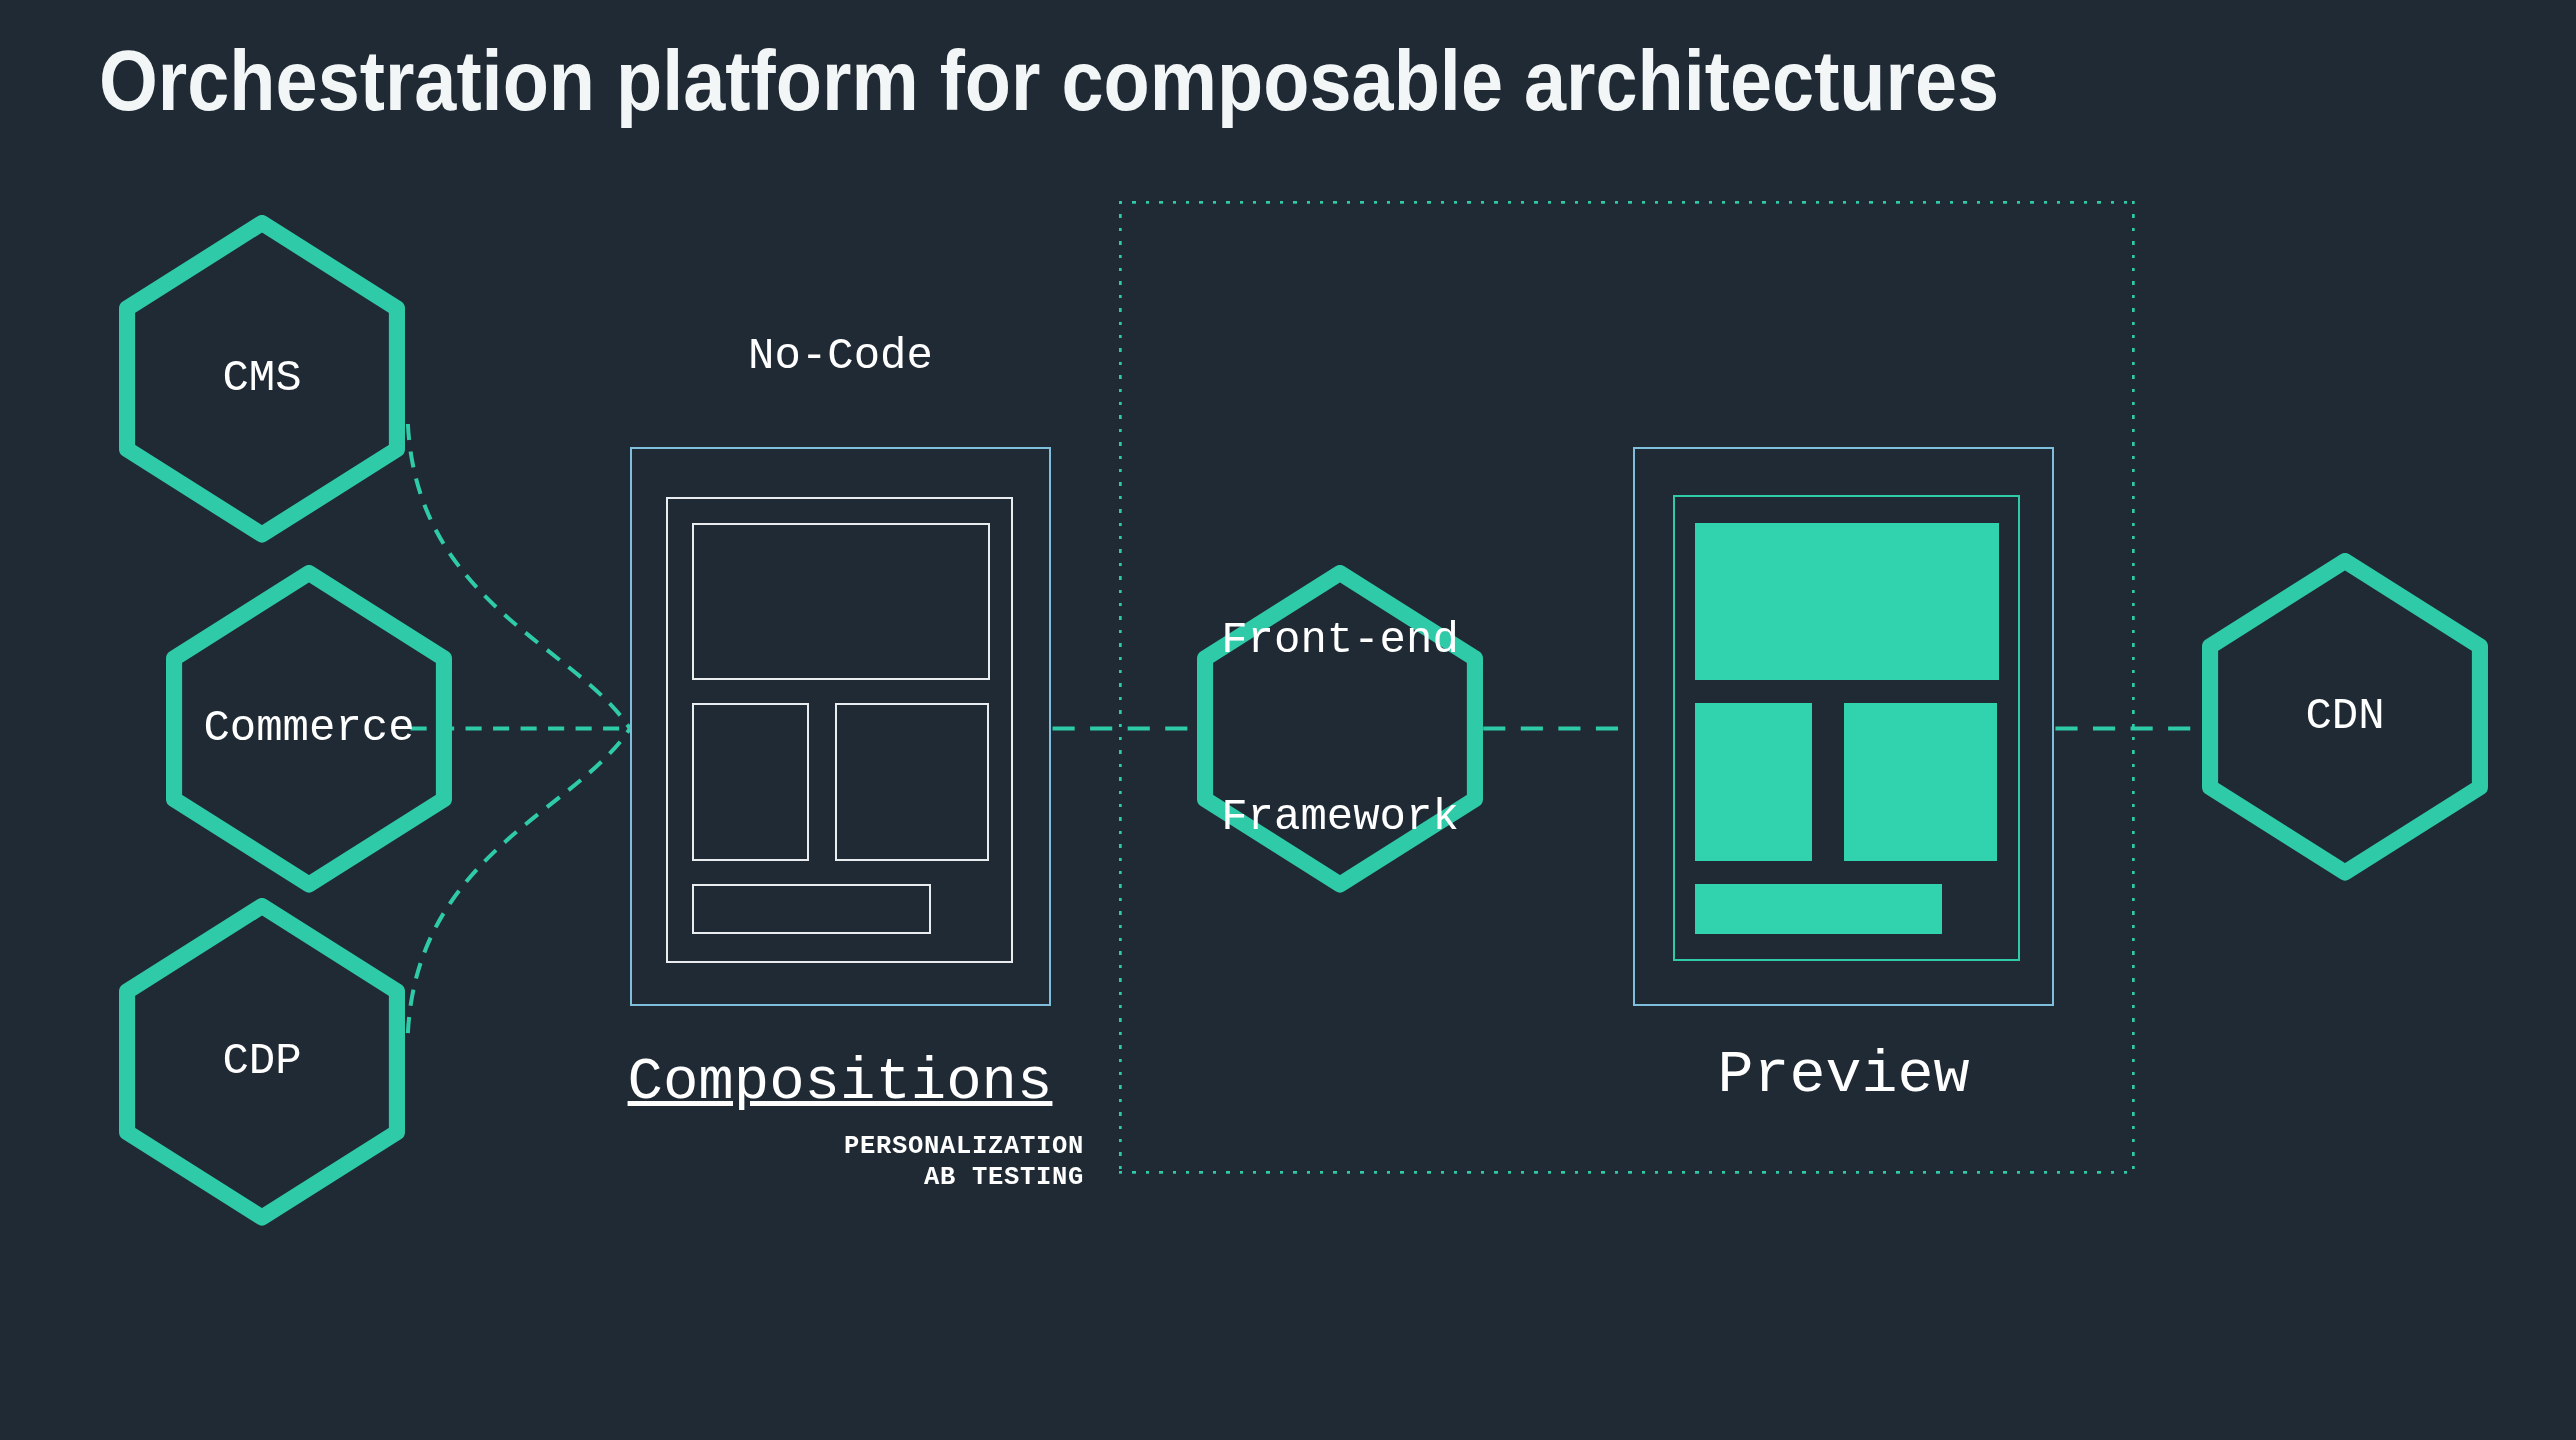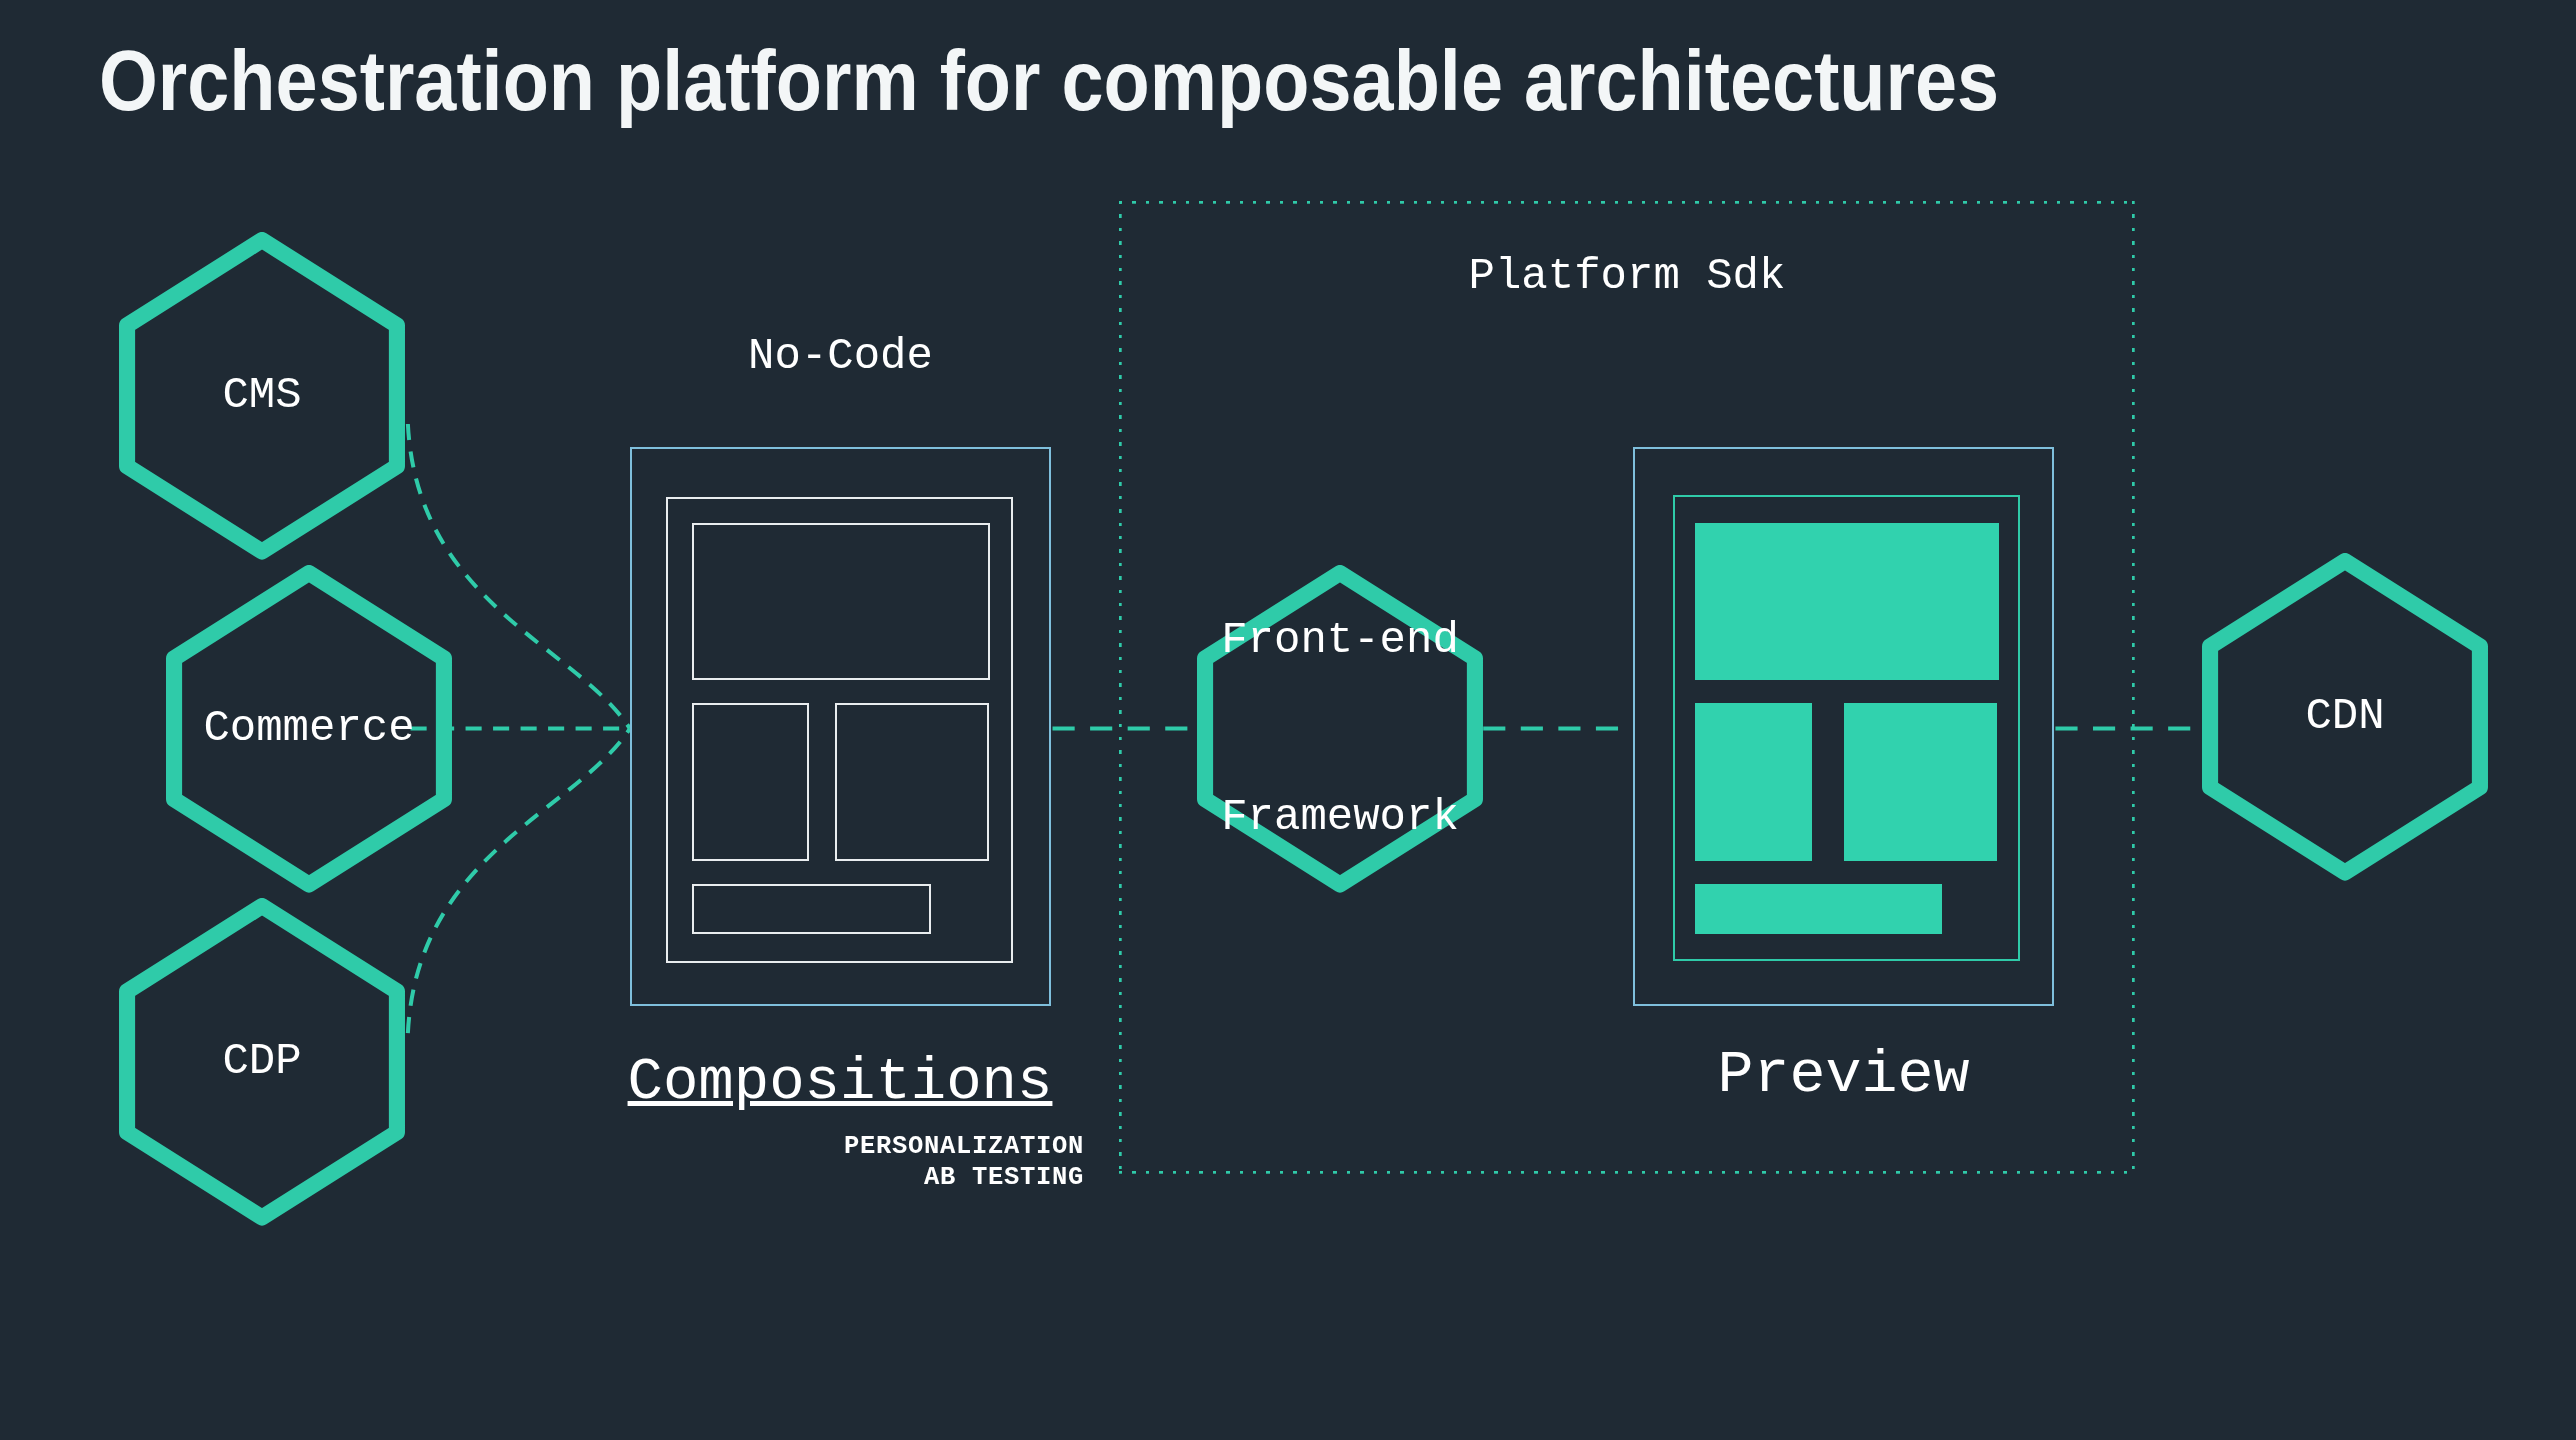--- a/index.html
+++ b/index.html
@@ -25,21 +25,21 @@
     transform:scaleX(0.89);transform-origin:0 0;white-space:nowrap;
   }
 
   
   .hex{position:absolute;width:286px;height:327px;}
   .hex svg{position:absolute;inset:0;color:var(--teal);}
   .hex .hex-label{
     position:absolute;inset:0;display:flex;align-items:center;justify-content:center;
     color:var(--white);font-size:44px;line-height:59px;text-align:center;white-space:pre;
   }
-  .hex-cms{left:119px;top:232px;}
+  .hex-cms{left:119px;top:215px;}
   .hex-commerce{left:119px;top:565px;margin-left:47px;}
   .hex-cdp{left:119px;top:898px;padding-left:32px;}
   .hex-frontend{left:1197px;top:565px;}
   .hex-cdn{left:2202px;top:553px;padding-left:36px;}
 
   
   .connectors{position:absolute;inset:0;width:2576px;height:1441px;color:var(--teal);}
   .connectors path{fill:none;stroke:currentColor;stroke-width:6;}
   .dash-short{stroke-dasharray:24 17;}
   .dash-long{stroke-dasharray:33 23;}
@@ -98,21 +98,20 @@
   <svg class="connectors" viewBox="0 0 3840 2148" xmlns="http://www.w3.org/2000/svg">
     <path class="dash-short" d="M608,632 C622,900 858,962 939,1086"></path>
     <path class="dash-short" d="M612,1086 L939,1086"></path>
     <path class="dash-short" d="M608,1540 C622,1272 858,1210 939,1086"></path>
     <path class="dash-long" d="M1569,1086 L1785,1086"></path>
     <path class="dash-long" d="M2211,1086 L2432,1086"></path>
     <path class="dash-long" d="M3064,1086 L3282,1086"></path>
   </svg>
 
   <div class="sdk-box"></div>
-  <div class="caption cap-sdk">Platform Sdk</div>
 
   <div class="hex hex-cms">
     <svg viewBox="0 0 426 488">
       <polygon points="213,12 414,139 414,349 213,476 12,349 12,139" fill="none" stroke="currentColor" stroke-width="24" stroke-linejoin="round"></polygon>
     </svg>
     <div class="hex-label">CMS</div>
   </div>
 
   <div class="hex hex-commerce">
     <svg viewBox="0 0 426 488">

